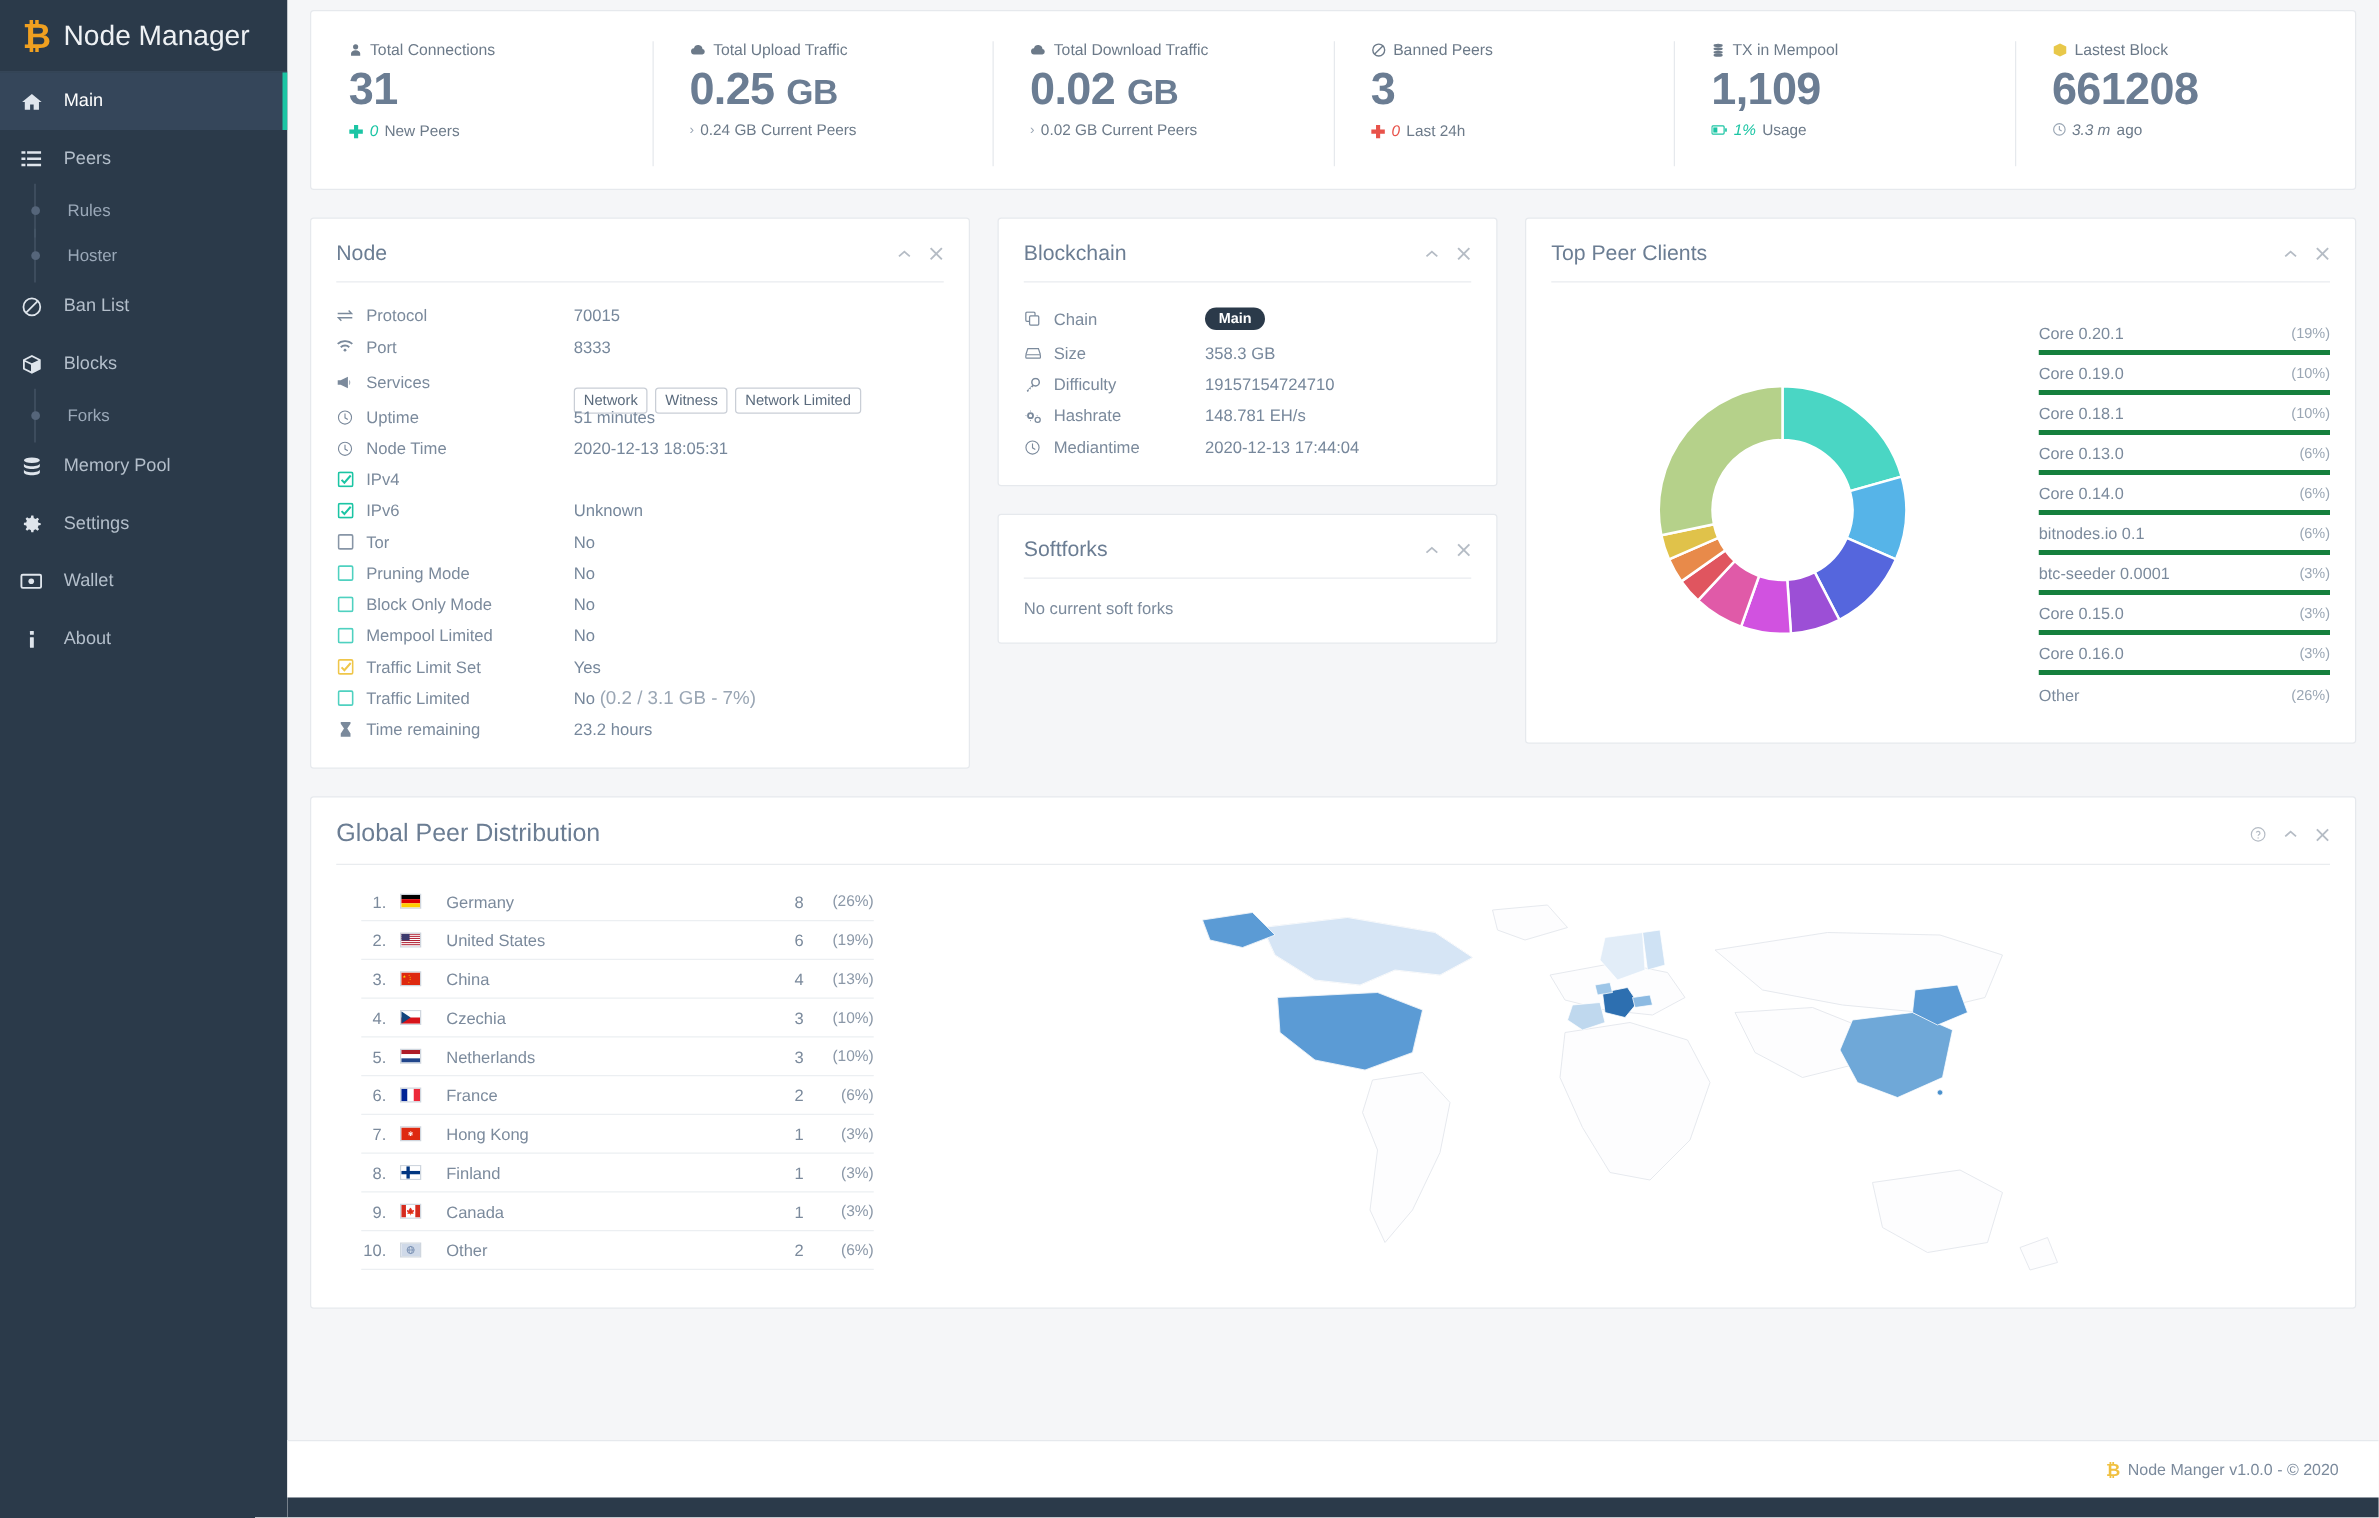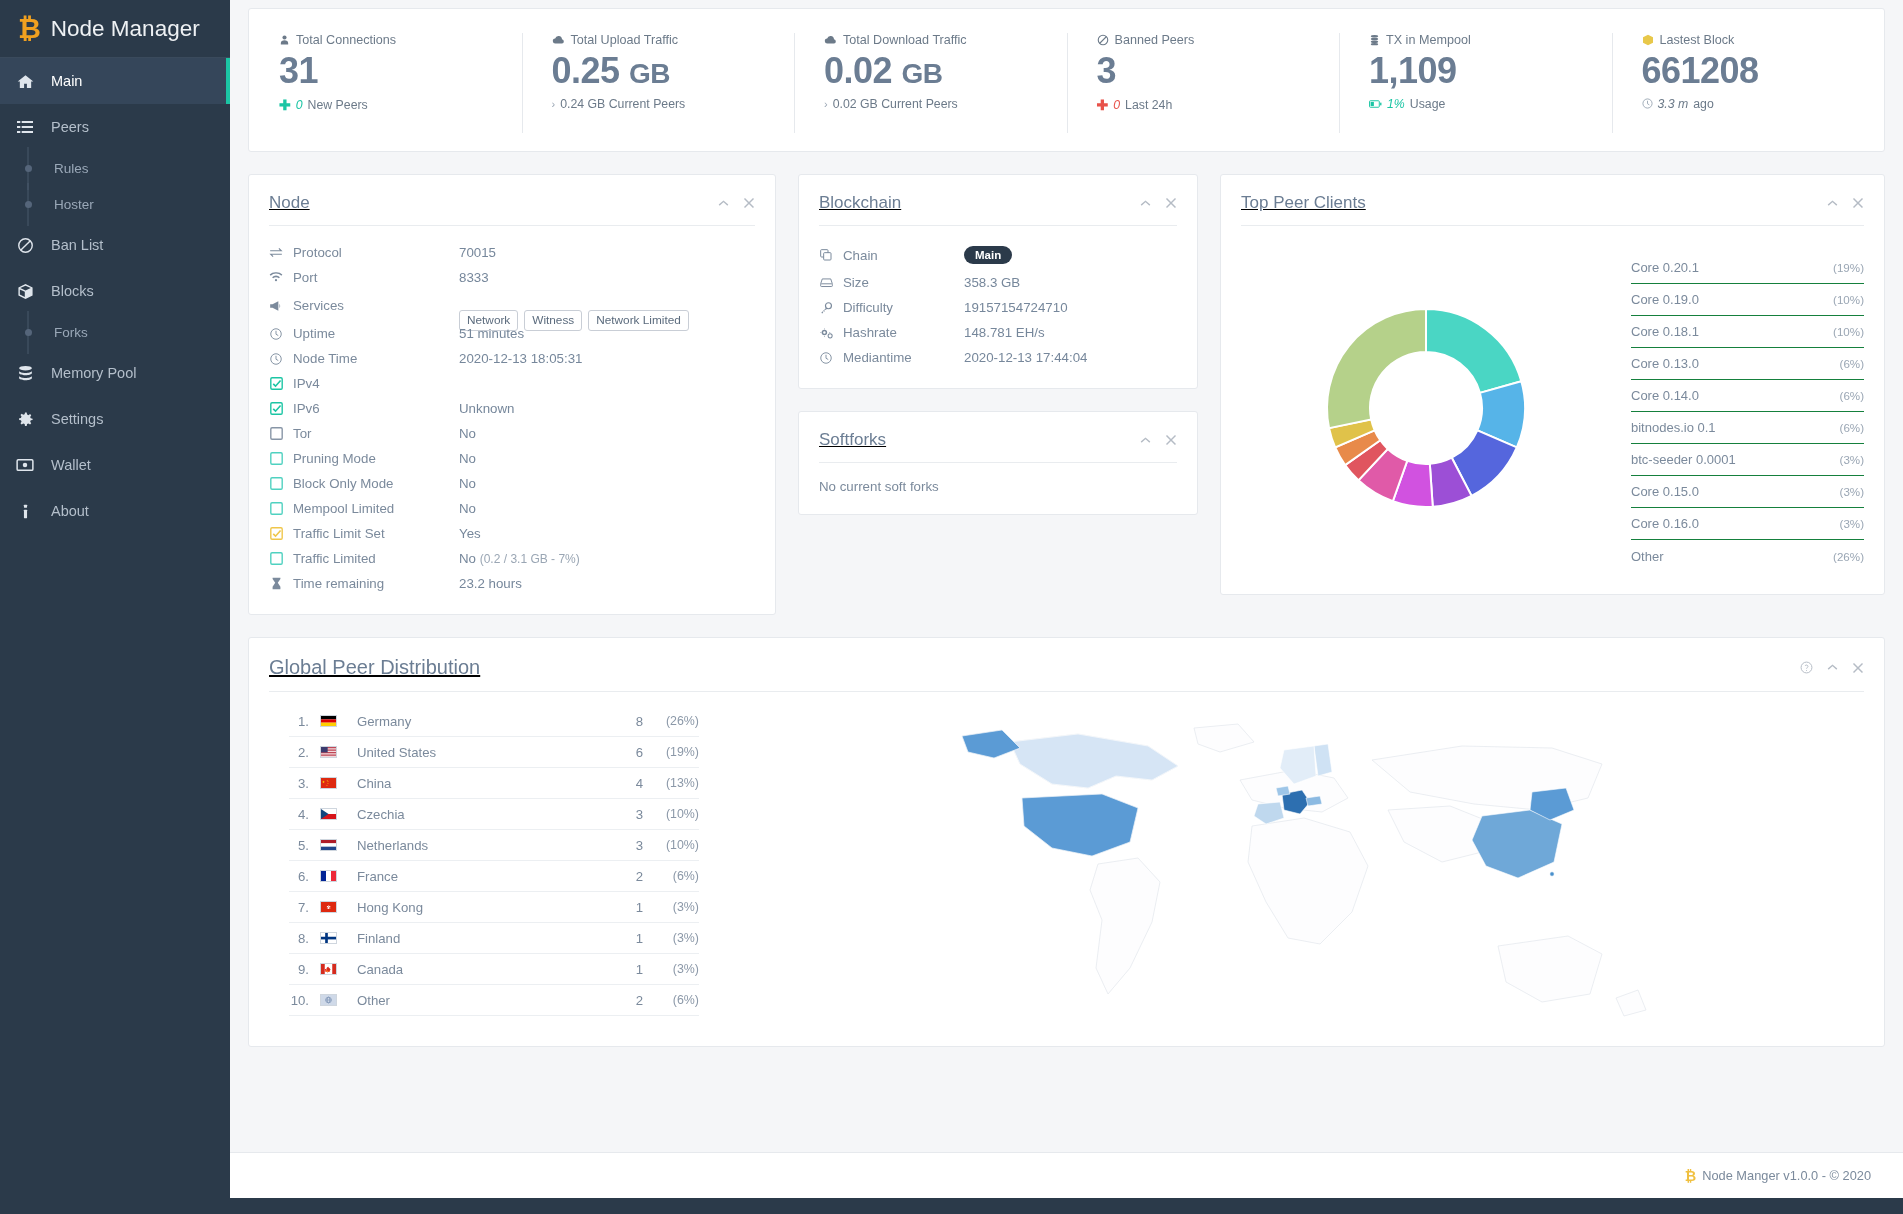--- a/index.html
+++ b/index.html
@@ -104,37 +104,37 @@
   }
   .stat-sub em { font-style: italic; }
   .plus { color: #1bc5a4; font-weight: bold; font-size: 14px; }
   .plus.red { color: #e8524a; }
   .num-green { color: #1bc5a4; font-style: italic; }
   .num-red { color: #e8524a; font-style: italic; }
   .chev { color: #9aa6b4; font-size: 11px; }
 
   
   .panel-head {
-    display: flex; align-items: center; padding: 18px 20px 0 20px; text-decoration: underline;
+    display: flex; align-items: center; padding: 18px 20px 0 20px;
   }
   .panel-title { font-size: 17px; color: #6b7d93; font-weight: 400; flex: 1; }
   .panel-tools { display: flex; align-items: center; gap: 13px; }
   .tool { color: #b5bcc5; cursor: pointer; display: flex; }
   .panel-rule { height: 1px; background: #e9ecef; margin: 12px 20px 0 20px; }
   .panel-body { padding: 14px 20px 18px 20px; }
 
   
   .drow { display: flex; align-items: center; height: 25px; font-size: 13.3px; }
   .dlabel {
     width: 190px; flex: 0 0 190px; color: #7b8a9c;
     display: flex; align-items: center; gap: 10px;
   }
   .dlabel .ic { width: 14px; display: flex; justify-content: center; color: #7b8a9c; }
   .dval { color: #76879b; }
-  .dval .muted { font-size: 12px; color: #9aa6b4; }
+  .dval .muted { font-size: 15px; color: #9aa6b4; }
   .chk { width: 13px; height: 13px; display: block; }
   .tagrow { display: flex; gap: 6px; margin-top: 30px; }
   .tag {
     border: 1px solid #c9ced6; border-radius: 3px; padding: 2px 7px;
     font-size: 11.8px; color: #5b6b7d; background: #fff; line-height: 1.3;
   }
   .badge-main {
     background: #2b3a4a; color: #fff; border-radius: 10px;
     padding: 3px 11px; font-size: 11.5px; font-weight: bold;
     display: inline-block;
@@ -145,21 +145,21 @@
   .col-node  { width: 528px; flex: 0 0 528px; }
   .col-chain { width: 400px; flex: 0 0 400px; }
   .col-peers { flex: 1; min-width: 0; }
 
   
   .peers-body { display: flex; padding: 18px 20px 22px 20px; gap: 20px; }
   .donut-wrap { flex: 0 0 370px; display: flex; align-items: center; justify-content: center; }
   .client-list { flex: 1; min-width: 0; padding-top: 8px; }
   .client-row {
     display: flex; align-items: center; height: 32px;
-    border-bottom: 1px solid #15803d; font-size: 13px; color: #7b8a9c;
+    border-bottom: 4px solid #15803d; font-size: 13px; color: #7b8a9c;
   }
   .client-row:last-child { border-bottom: none; }
   .client-name { flex: 1; }
   .client-pct { color: #9aa6b4; font-size: 11.6px; }
 
   
   .geo-body { display: flex; padding: 14px 20px 20px 20px; }
   .geo-list { flex: 0 0 430px; padding-left: 20px; }
   .geo-row {
     display: flex; align-items: center; height: 31px;

